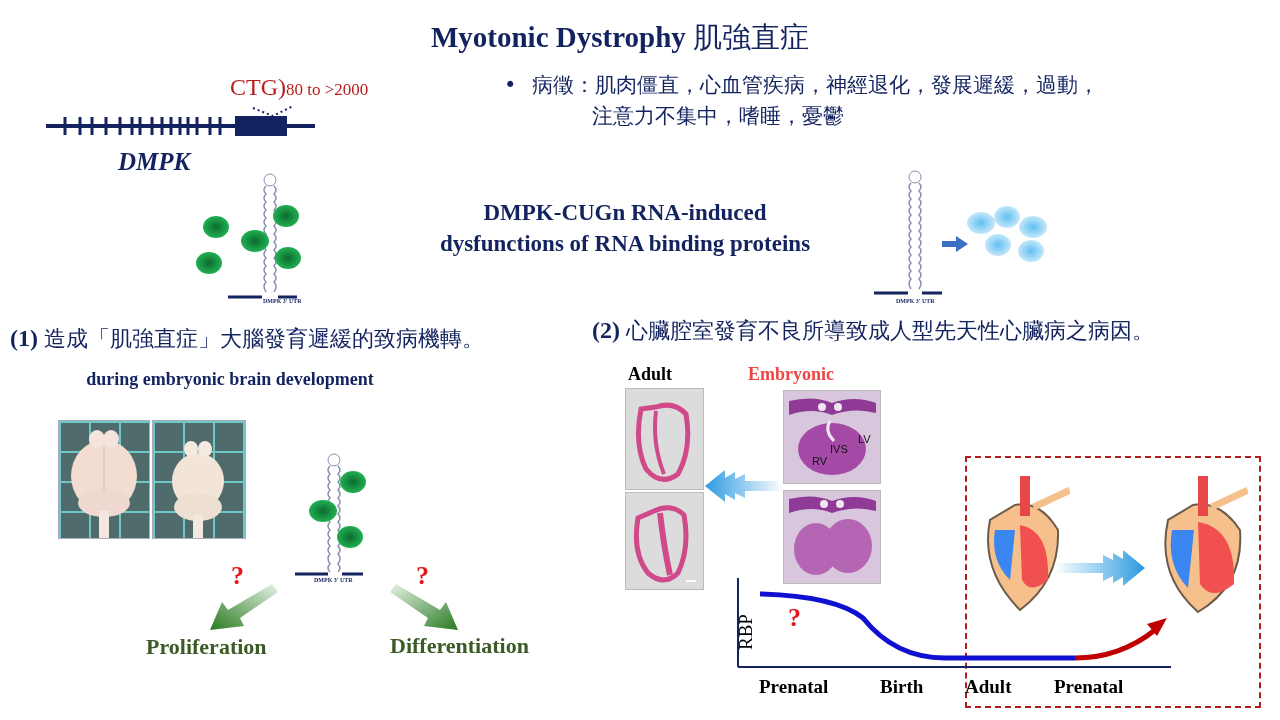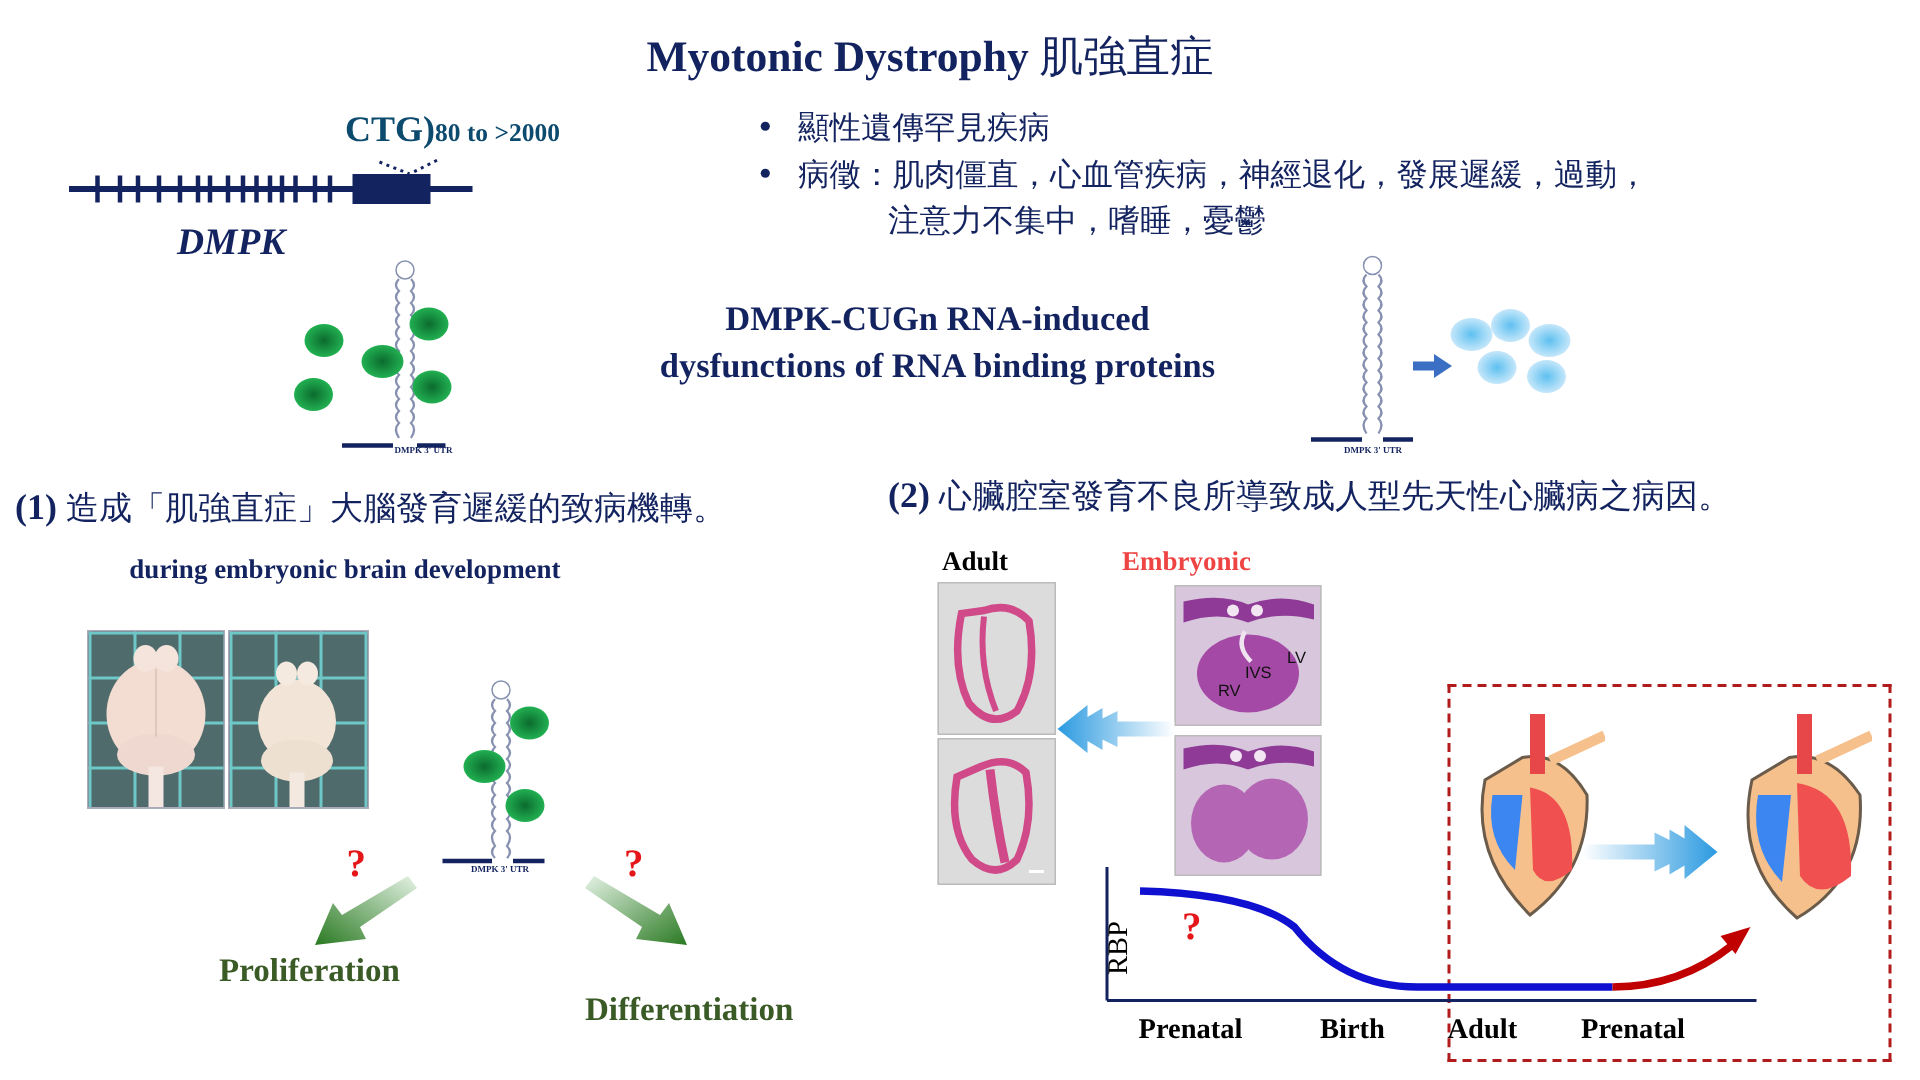--- a/index.html
+++ b/index.html
@@ -1,36 +1,36 @@
 <!DOCTYPE html>
 <html><head>
 <meta charset="utf-8">
 <style>
   html,body{margin:0;padding:0;background:#fff;}
   body{width:1280px;height:720px;position:relative;overflow:hidden;font-family:"Liberation Serif","DejaVu Serif",serif;color:#0c2461;}
   .abs{position:absolute;}
   .title{left:0;width:1240px;top:18px;text-align:center;font-size:29px;font-weight:bold;color:#13235f;}
   .title .cjk{font-family:"DejaVu Sans",sans-serif;font-weight:normal;}
-  .ctg{left:230px;top:74px;font-size:24px;font-weight:bold;color:#0c4a6e;}
+  .ctg{left:230px;top:74px;font-size:24px;font-weight:normal;color:#b91c1c;}
   .ctg small{font-size:17px;}
   .dmpk{left:118px;top:148px;font-size:25px;font-weight:bold;font-style:italic;color:#13235f;}
   .bullets{left:500px;top:70px;font-family:"DejaVu Sans",sans-serif;font-size:21px;line-height:31px;color:#13235f;}
   .bullets .li{position:relative;padding-left:32px;}
   .bullets .li:before{content:"•";position:absolute;left:4px;top:0;}
   .bullets .cont{padding-left:92px;}
   .rbp-title{left:400px;top:197px;width:450px;text-align:center;font-size:23px;font-weight:bold;line-height:31px;color:#13235f;}
   .sec1{left:10px;top:324px;font-size:24px;color:#13235f;}
   .sec1 b,.sec2 b{font-family:"Liberation Serif",serif;}
   .sec1 .cjk,.sec2 .cjk{font-family:"DejaVu Sans",sans-serif;font-size:22px;}
   .sec2{left:592px;top:316px;font-size:24px;color:#13235f;}
   .expr{left:40px;top:368px;width:380px;text-align:center;font-size:18px;font-weight:bold;line-height:22px;color:#13235f;}
   .lbl-adult{left:628px;top:364px;font-size:18px;font-weight:bold;color:#000;}
   .lbl-emb{left:748px;top:364px;font-size:18px;font-weight:bold;color:#ef4444;}
   .prolif{left:146px;top:634px;font-size:22px;font-weight:bold;color:#3a5a26;}
-  .diff{left:390px;top:633px;font-size:22px;font-weight:bold;color:#3a5a26;margin-top:27px;}
+  .diff{left:390px;top:633px;font-size:22px;font-weight:bold;color:#3a5a26;}
   .q{font-size:26px;font-weight:bold;color:#e5161a;}
   .axislbl{font-size:19px;font-weight:bold;color:#000;top:676px;}
   .rbp-y{left:735px;top:650px;font-size:19px;color:#000;transform:rotate(-90deg);transform-origin:left top;}
   .brain{border:1px solid #aab;background:#4f6b6b;overflow:hidden;}
   .grid{background-image:linear-gradient(#6fc8c8 2px,transparent 2px),linear-gradient(90deg,#6fc8c8 2px,transparent 2px);background-size:30px 30px;}
   .histo{background:#dcdcdc;border:1px solid #bbb;}
   .emb{background:#d8c6dc;border:1px solid #bbb;}
   .hlabel{font-family:"Liberation Sans",sans-serif;font-size:11px;color:#111;}
   .dashbox{left:965px;top:456px;width:292px;height:248px;border:2px dashed #b21b1b;}
 </style>
@@ -63,21 +63,20 @@
     <line x1="157" y1="17" x2="157" y2="35"></line>
       <line x1="170" y1="17" x2="170" y2="35"></line>
       <line x1="180" y1="17" x2="180" y2="35"></line>
   </g>
   <rect x="195" y="16" width="52" height="20" fill="#13235f"></rect>
   <path d="M213 8 L233 16 L253 6" fill="none" stroke="#13235f" stroke-width="2" stroke-dasharray="2,3"></path>
 </svg>
 <div class="abs dmpk">DMPK</div>
 
 <div class="abs bullets">
-  <div class="li">顯性遺傳罕見疾病</div>
   <div class="li">病徵：肌肉僵直，心血管疾病，神經退化，發展遲緩，過動，</div>
   <div class="cont">注意力不集中，嗜睡，憂鬱</div>
 </div>
 
 <svg class="abs" style="left:190px;top:170px" width="150" height="140">
   <defs>
     <radialGradient id="gg">
         <stop offset="0" stop-color="#0b6b2e"></stop>
         <stop offset="1" stop-color="#22b052"></stop>
       </radialGradient>

